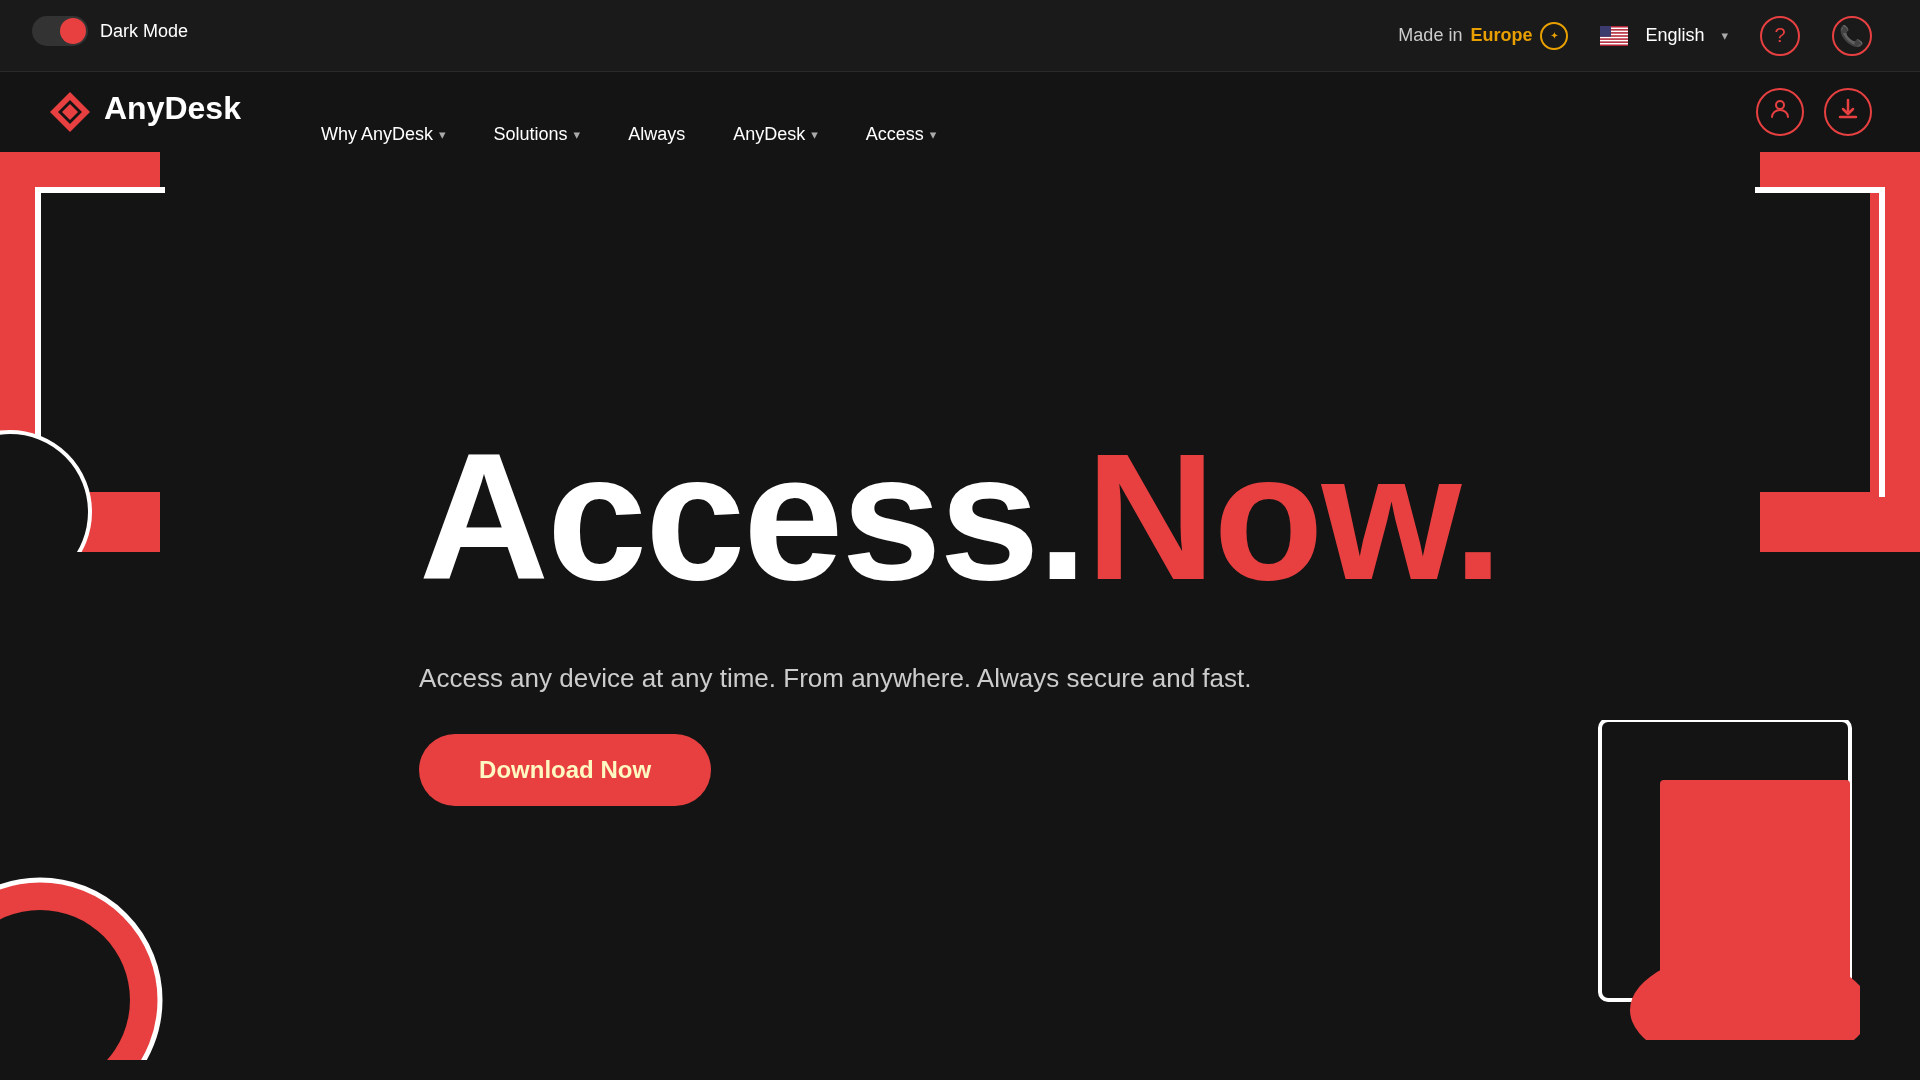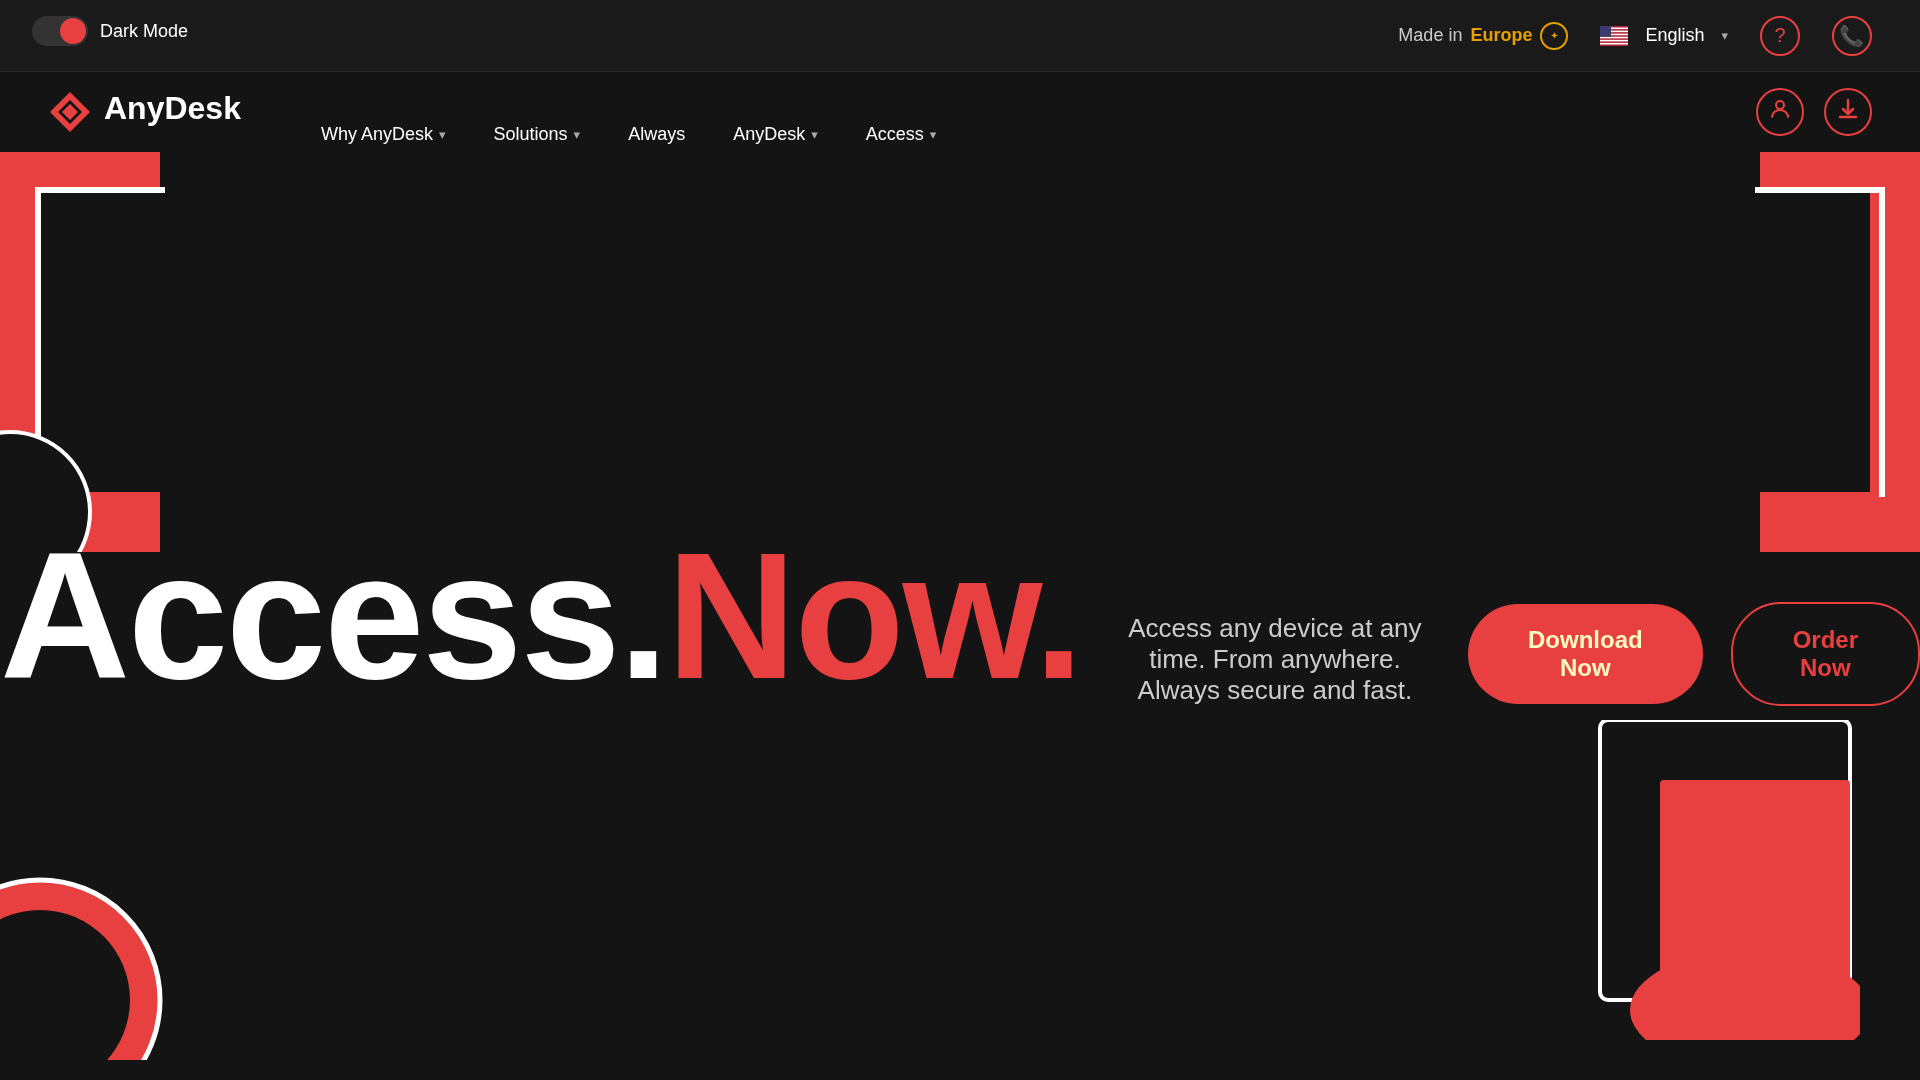--- a/index.html
+++ b/index.html
@@ -227,22 +227,22 @@
       left: -40px;
       width: 220px;
       height: 220px;
     }
 
     .hero-content {
       position: relative;
       z-index: 10;
       text-align: center;
       display: flex;
-      flex-direction: row;
-      align-items: flex-end;
+      flex-direction: column;
+      align-items: flex-start;
       gap: 40px;
     }
 
     .hero-headline {
       font-size: 180px;
       font-weight: 700;
       line-height: 1;
       letter-spacing: -2px;
     }
     .hero-headline .white-part { color: #fff; }
@@ -415,17 +415,16 @@
 
   <div class="hero-content">
     <h1 class="hero-headline">
       <span class="white-part">Access.</span><span class="red-part">Now.</span>
     </h1>
 
     <p class="hero-subtitle">Access any device at any time. From anywhere. Always secure and fast.</p>
 
     <div class="hero-buttons">
       <button class="btn-download">Download Now</button>
-      <button class="btn-order">Order Now</button>
     </div>
   </div>
 
 </section>
 
 </body></html>

